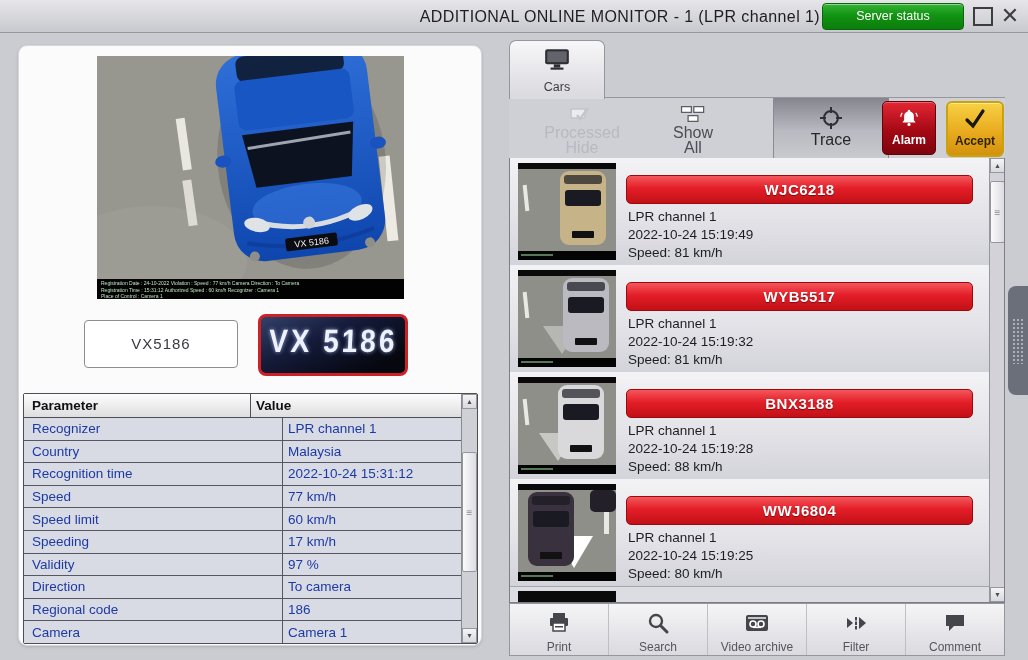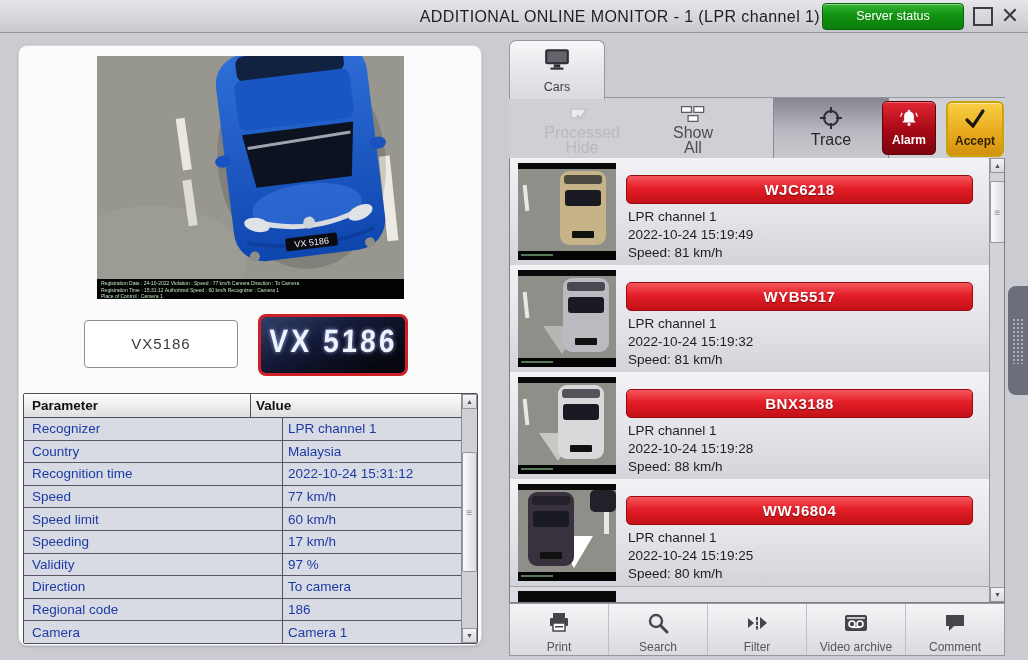--- a/index.html
+++ b/index.html
@@ -340,39 +340,39 @@
   </div>
   <div class="bb-btn">
     <svg width="24" height="24" viewBox="0 0 24 24">
       <circle cx="10" cy="10" r="6" fill="none" stroke="#45454c" stroke-width="2.4"></circle>
       <line x1="14.5" y1="14.5" x2="21" y2="21" stroke="#45454c" stroke-width="3" stroke-linecap="round"></line>
     </svg>
     <div class="bb-lbl">Search</div>
   </div>
   <div class="bb-btn">
     <svg width="26" height="24" viewBox="0 0 26 24">
+      <rect x="2" y="4" width="22" height="16" rx="2" fill="#45454c"></rect>
+      <rect x="4" y="6" width="18" height="2" fill="#fff" opacity="0.7"></rect>
+      <circle cx="9" cy="13" r="3" fill="none" stroke="#fff" stroke-width="1.6"></circle>
+      <circle cx="17" cy="13" r="3" fill="none" stroke="#fff" stroke-width="1.6"></circle>
+      <rect x="9" y="15.5" width="8" height="1.6" fill="#fff"></rect>
+    </svg>
+    <div class="bb-lbl">Video archive</div>
+  </div>
+  <div class="bb-btn">
+    <svg width="26" height="24" viewBox="0 0 26 24">
       <polygon points="4,7 10,12 4,17" fill="#45454c"></polygon>
       <rect x="12" y="6" width="2" height="3.5" fill="#45454c"></rect>
       <rect x="12" y="10.5" width="2" height="3.5" fill="#45454c"></rect>
       <rect x="12" y="15" width="2" height="3.5" fill="#45454c"></rect>
       <polygon points="16,6 23,12 16,18" fill="#45454c"></polygon>
     </svg>
     <div class="bb-lbl">Filter</div>
   </div>
   <div class="bb-btn">
-    <svg width="26" height="24" viewBox="0 0 26 24">
-      <rect x="2" y="4" width="22" height="16" rx="2" fill="#45454c"></rect>
-      <rect x="4" y="6" width="18" height="2" fill="#fff" opacity="0.7"></rect>
-      <circle cx="9" cy="13" r="3" fill="none" stroke="#fff" stroke-width="1.6"></circle>
-      <circle cx="17" cy="13" r="3" fill="none" stroke="#fff" stroke-width="1.6"></circle>
-      <rect x="9" y="15.5" width="8" height="1.6" fill="#fff"></rect>
-    </svg>
-    <div class="bb-lbl">Video archive</div>
-  </div>
-  <div class="bb-btn">
     <svg width="24" height="24" viewBox="0 0 24 24">
       <path d="M3 4 h18 v11 h-10 l-5 5 v-5 h-3 z" fill="#45454c"></path>
     </svg>
     <div class="bb-lbl">Comment</div>
   </div>
 </div>
 
 <div class="abs edge-handle">
   <div class="edge-dots"></div>
 </div>

